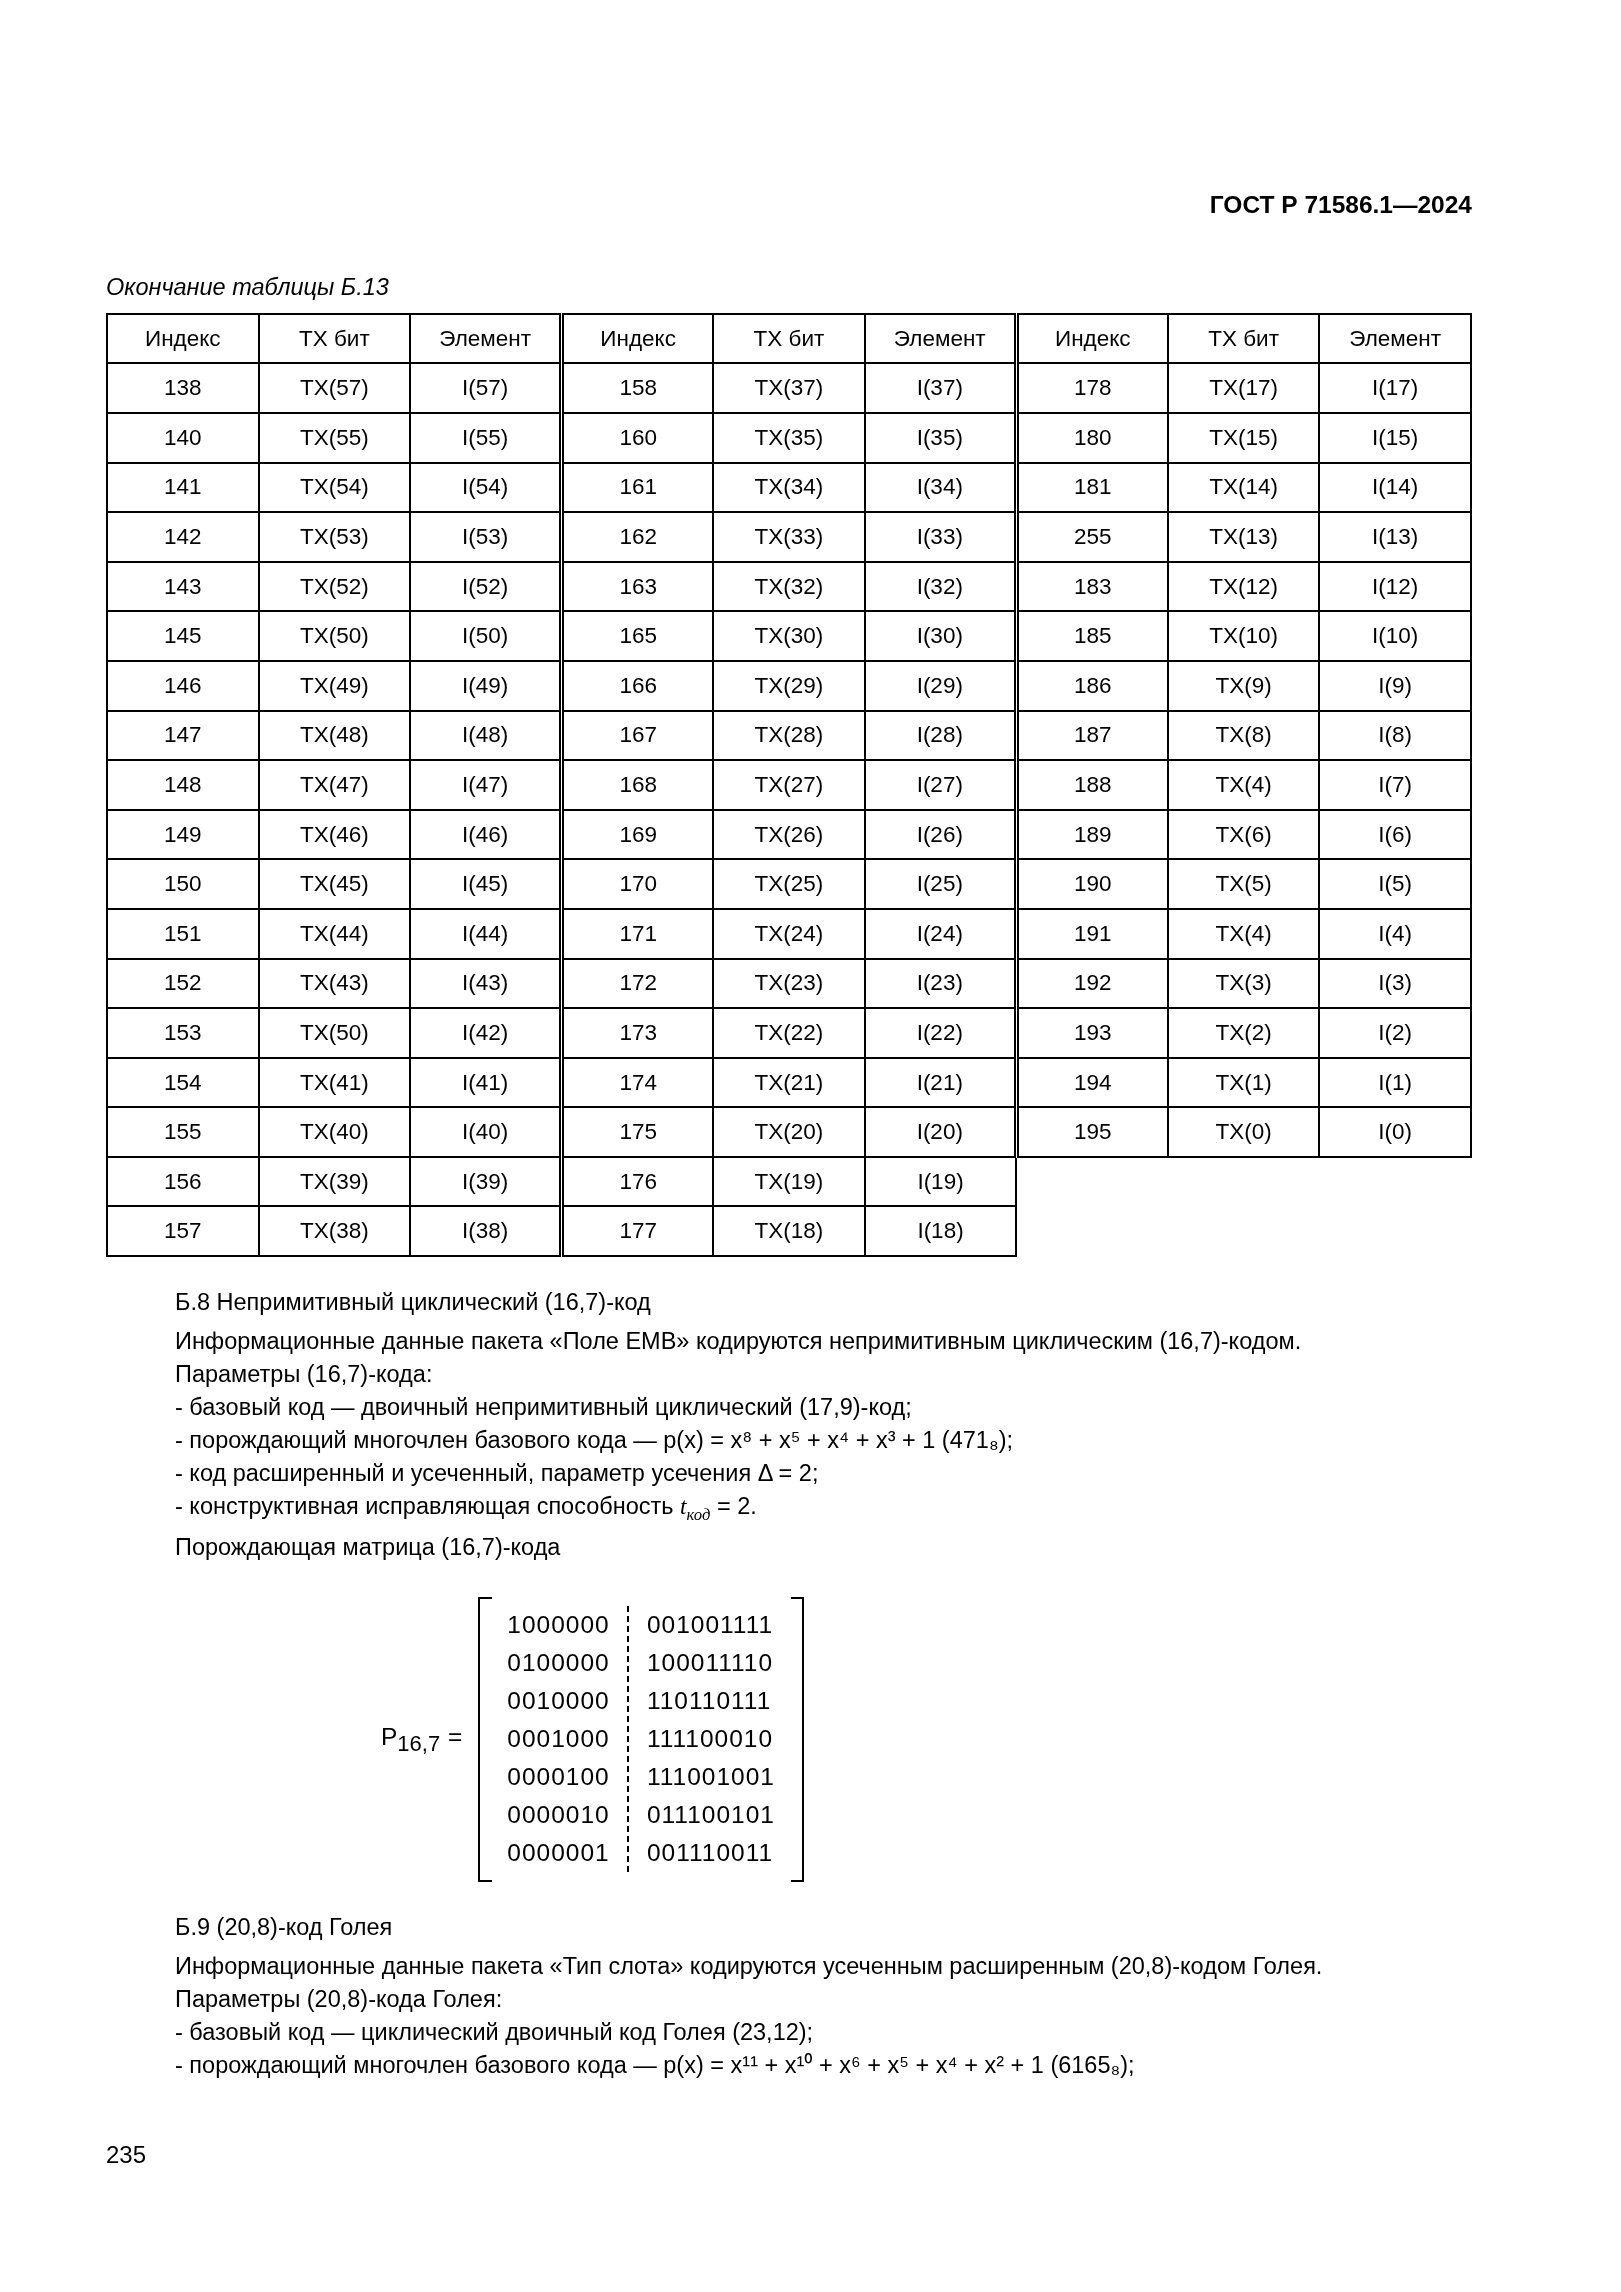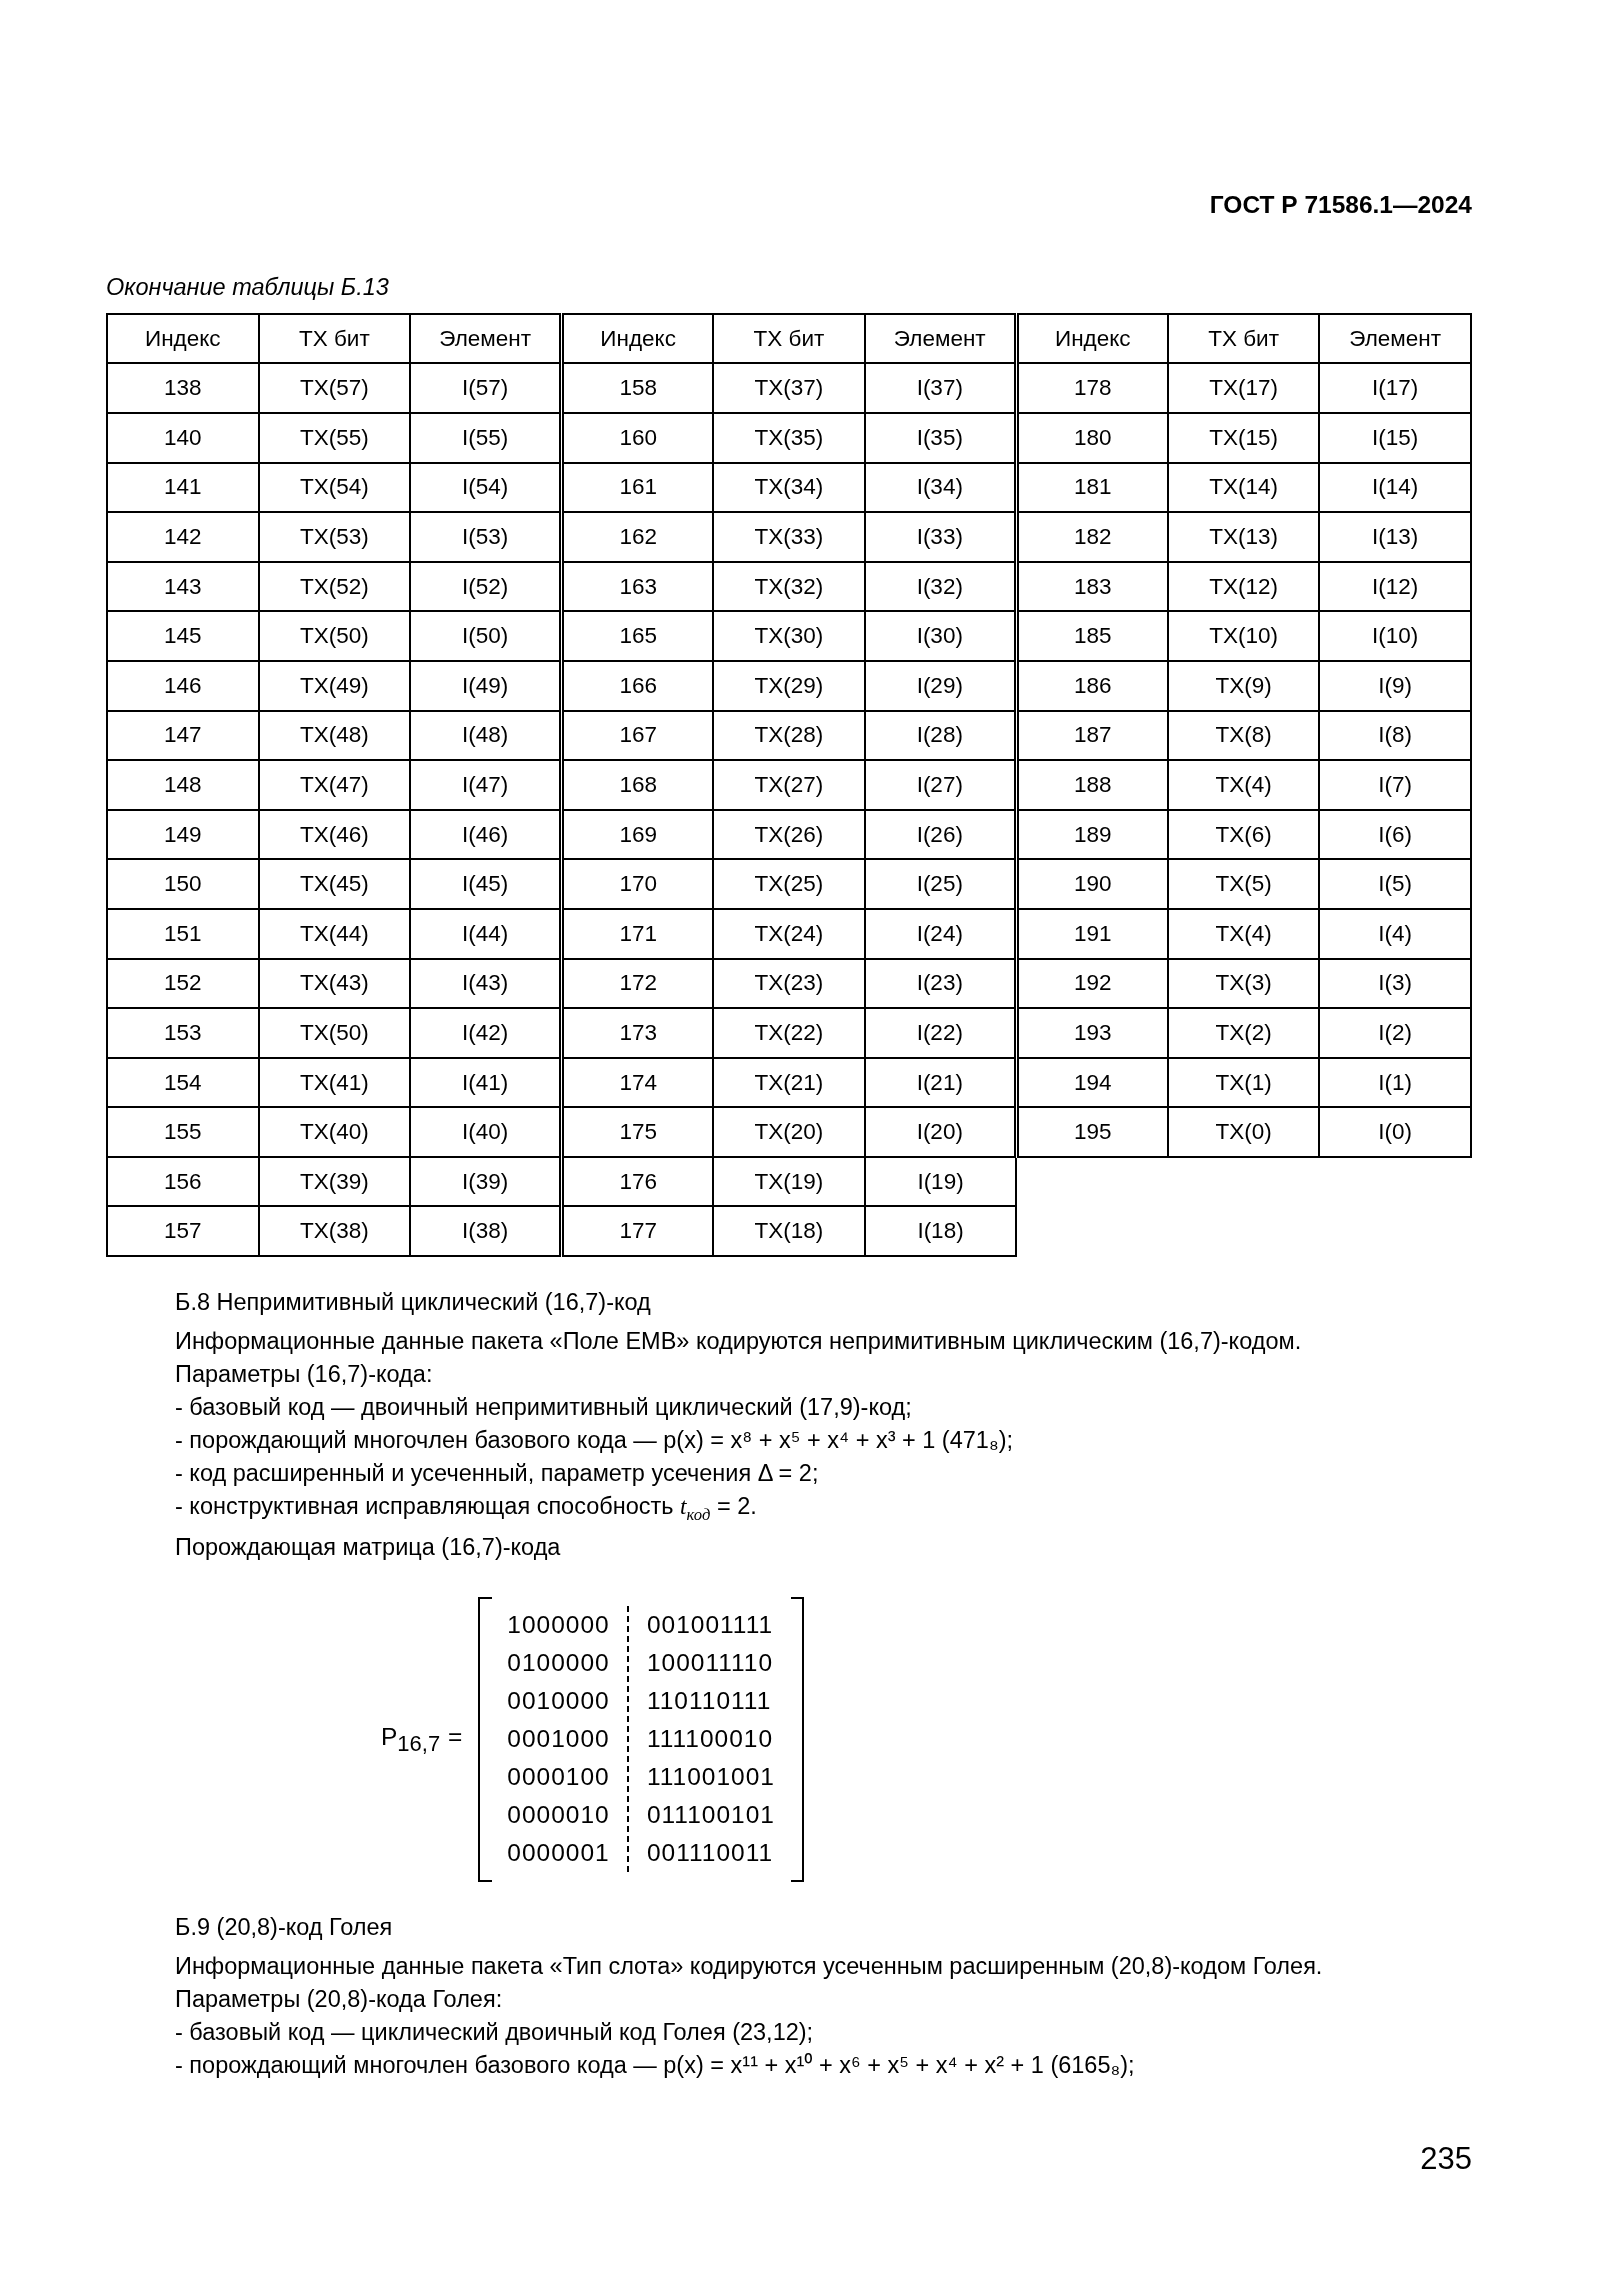--- a/index.html
+++ b/index.html
@@ -75,22 +75,22 @@
   .matrix-cols {
     display: flex;
     padding: 9.8px 15.7px;
     font-size: 24.5px;
     line-height: 38px;
     letter-spacing: 1px;
   }
   .mdiv { border-left: 2px dashed #000; margin: 0 17.6px; }
 
   .page-number {
-    text-align: right;
-    font-size: 31px;
+    text-align: left;
+    font-size: 24px;
     margin-top: 59px;
     padding-bottom: 49px;
   }
 </style>
 </head>
 <body>
 
 <div class="page">
 
   <div class="doc-number">ГОСТ Р 71586.1—2024</div>
@@ -145,21 +145,21 @@
           <td>TX(14)</td>
           <td>I(14)</td>
         </tr>
         <tr>
           <td>142</td>
           <td>TX(53)</td>
           <td>I(53)</td>
           <td class="grp">162</td>
           <td>TX(33)</td>
           <td>I(33)</td>
-          <td class="grp">182</td>
+          <td class="grp">255</td>
           <td>TX(13)</td>
           <td>I(13)</td>
         </tr>
         <tr>
           <td>143</td>
           <td>TX(52)</td>
           <td>I(52)</td>
           <td class="grp">163</td>
           <td>TX(32)</td>
           <td>I(32)</td>

